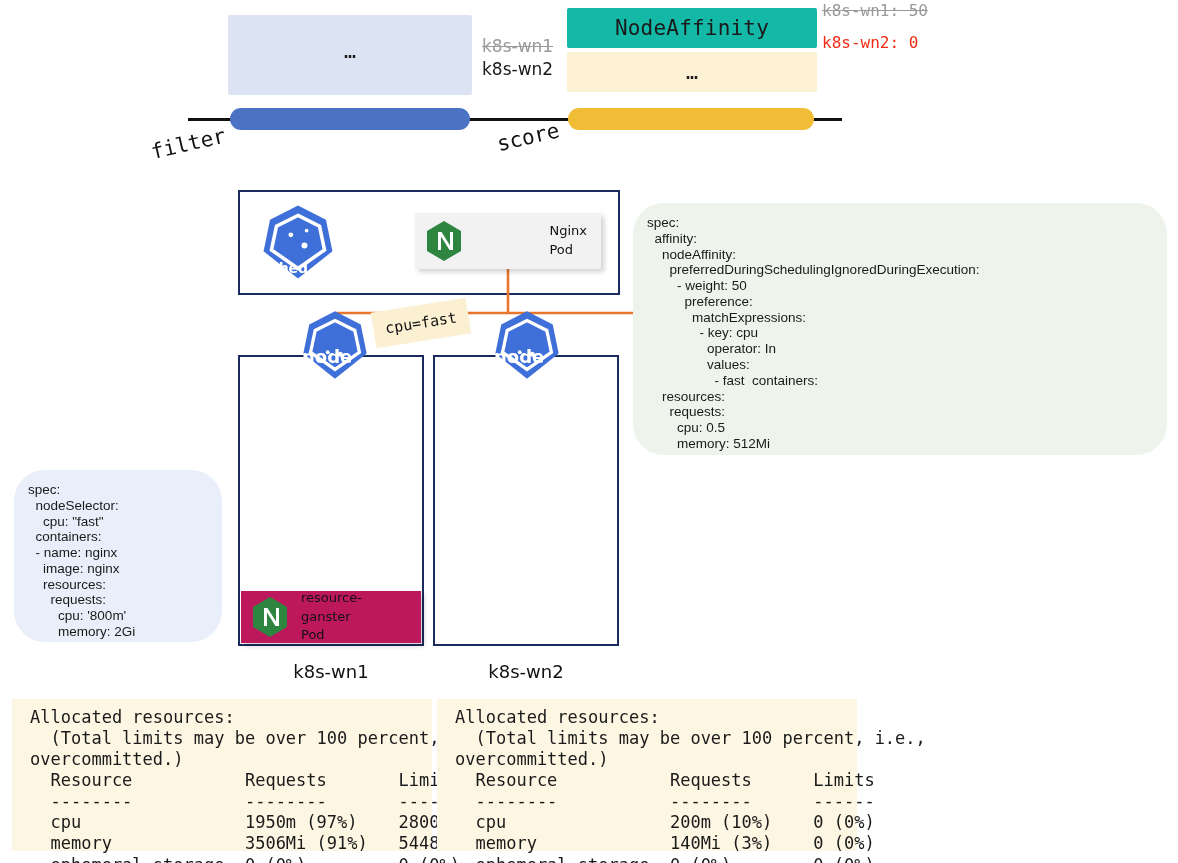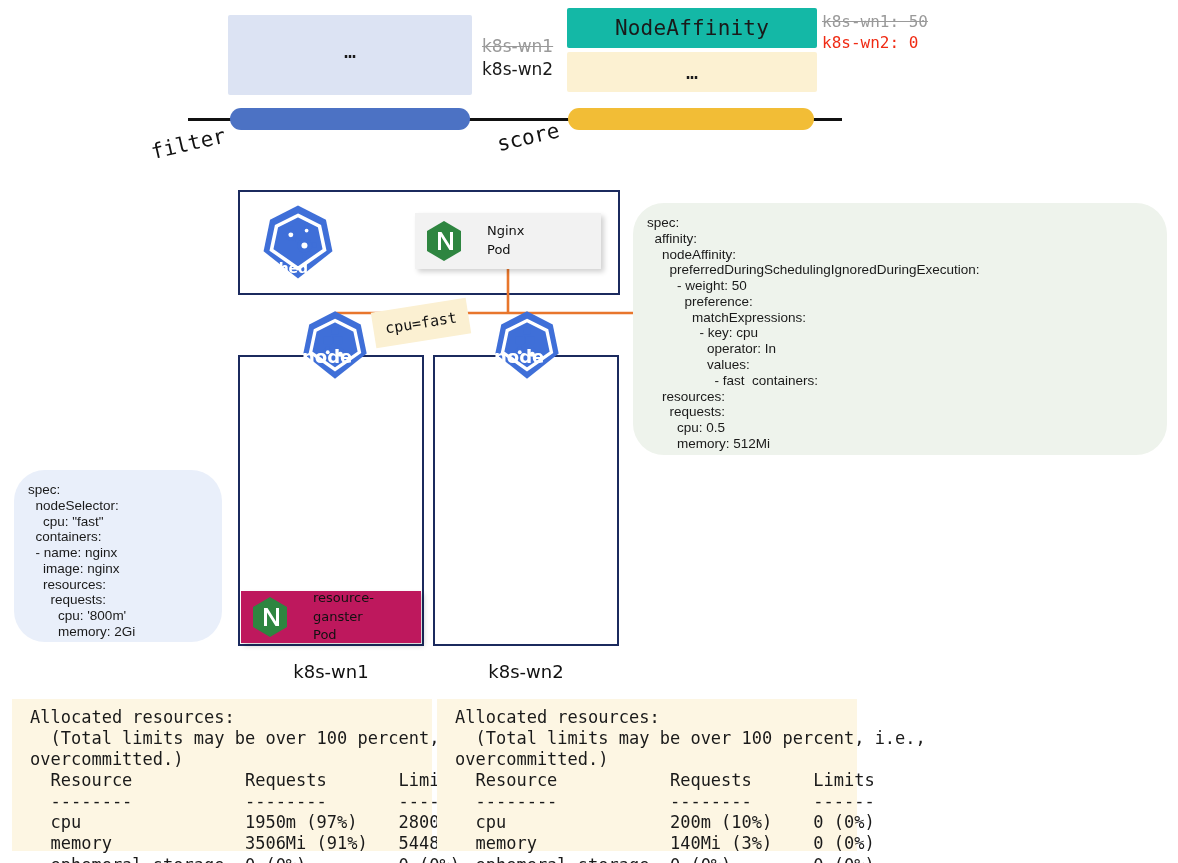--- a/index.html
+++ b/index.html
@@ -57,21 +57,21 @@
   .node-result {
     position: absolute;
     font-family: "DejaVu Sans", sans-serif;
     font-size: 17px;
     white-space: nowrap;
   }
   #filter-res-1 { left: 482px; top: 36px; color: #9a9a9a; text-decoration: line-through; }
   #filter-res-2 { left: 482px; top: 59px; color: #1a1a1a; }
 
   
-  #score-res-1 { left: 822px; top: 12px; font-family:"DejaVu Sans Mono",monospace; font-size: 16px; color: #9a9a9a; text-decoration: line-through; }
+  #score-res-1 { left: 822px; top: 1px; font-family:"DejaVu Sans Mono",monospace; font-size: 16px; color: #9a9a9a; text-decoration: line-through; }
   #score-res-2 { left: 822px; top: 33px; font-family:"DejaVu Sans Mono",monospace; font-size: 16px; color: #f02b14; }
 
   
   #pipeline-line {
     position: absolute;
     left: 188px; top: 118px; width: 654px; height: 2.5px;
     background: #111;
   }
   .pill { position: absolute; height: 22px; border-radius: 11px; }
   #filter-pill { left: 230px; top: 108px; width: 240px; background: #4c72c4; }
@@ -112,23 +112,24 @@
   #sched-icon .k8s-caption { bottom: 4px; font-size: 14px; }
   #node1-icon { left: 302px; top: 310px; width: 66px; height: 70px; z-index: 6; }
   #node2-icon { left: 494px; top: 310px; width: 66px; height: 70px; z-index: 6; }
   #node1-icon .k8s-caption, #node2-icon .k8s-caption { bottom: 13px; font-size: 18px; }
 
   
   .pod-card {
     position: absolute;
     display: flex;
     align-items: center;
-    gap: 24px;
+    gap: 12px;
     padding: 8px 14px 8px 10px;
     box-shadow: 3px 3px 5px rgba(0,0,0,0.18);
+    justify-content: space-between;
   }
   .pod-card .nginx-hex { flex: 0 0 auto; }
   .pod-text {
     font-family: "DejaVu Sans", sans-serif;
     font-size: 13px;
     color: #111;
     line-height: 1.45;
   }
   #nginx-pod-card { left: 415px; top: 213px; width: 186px; height: 56px; background: #f2f2f2; }
   #ganster-pod-card { left: 241px; top: 591px; width: 180px; height: 52px; background: #be185d; z-index: 5; }

